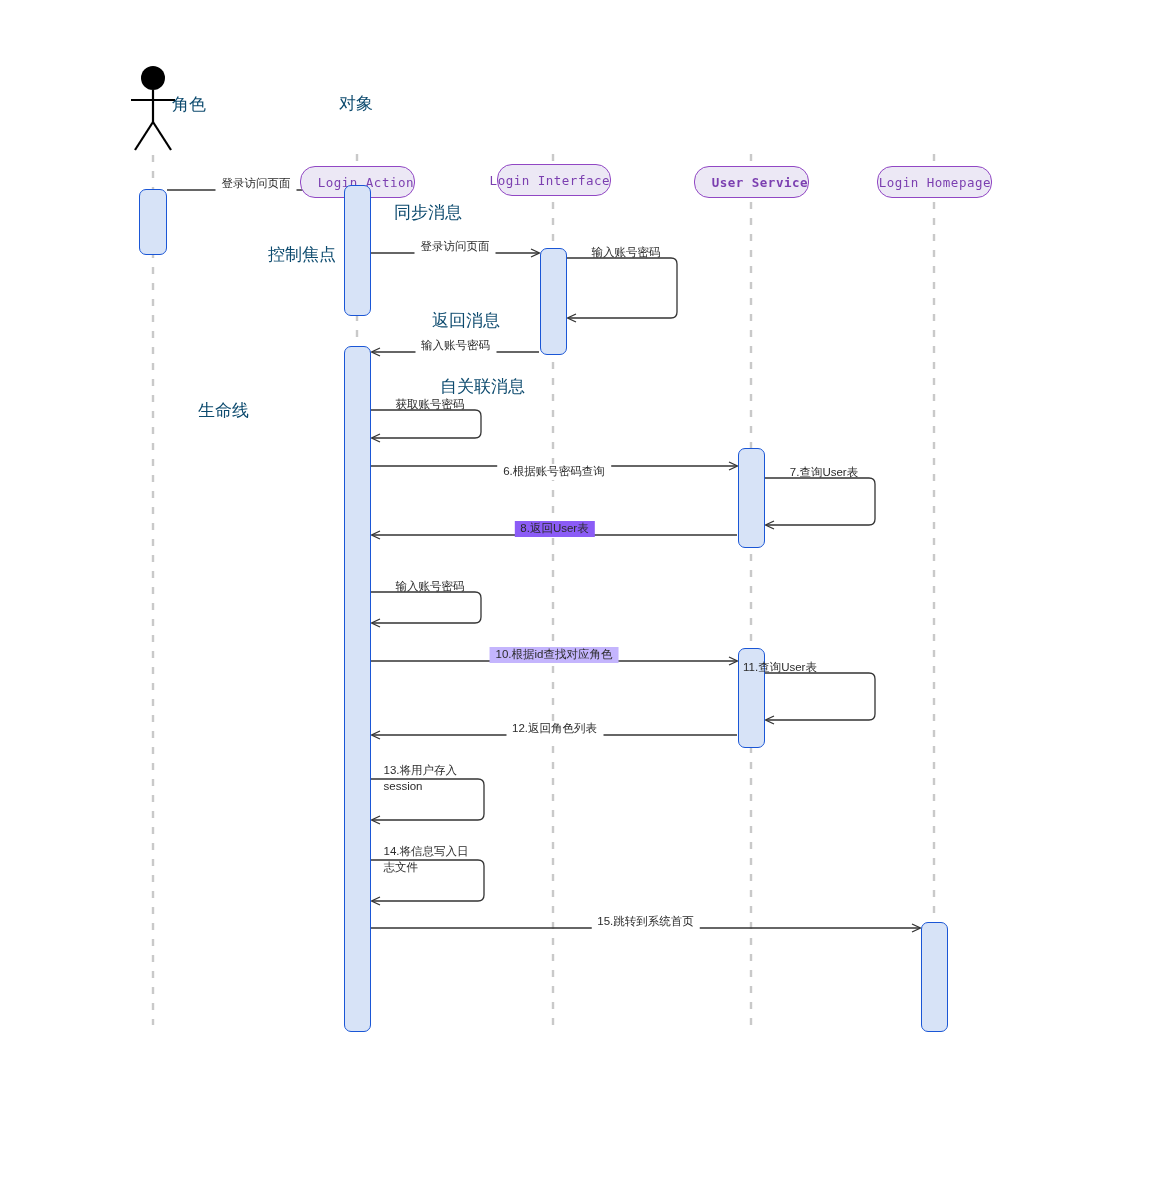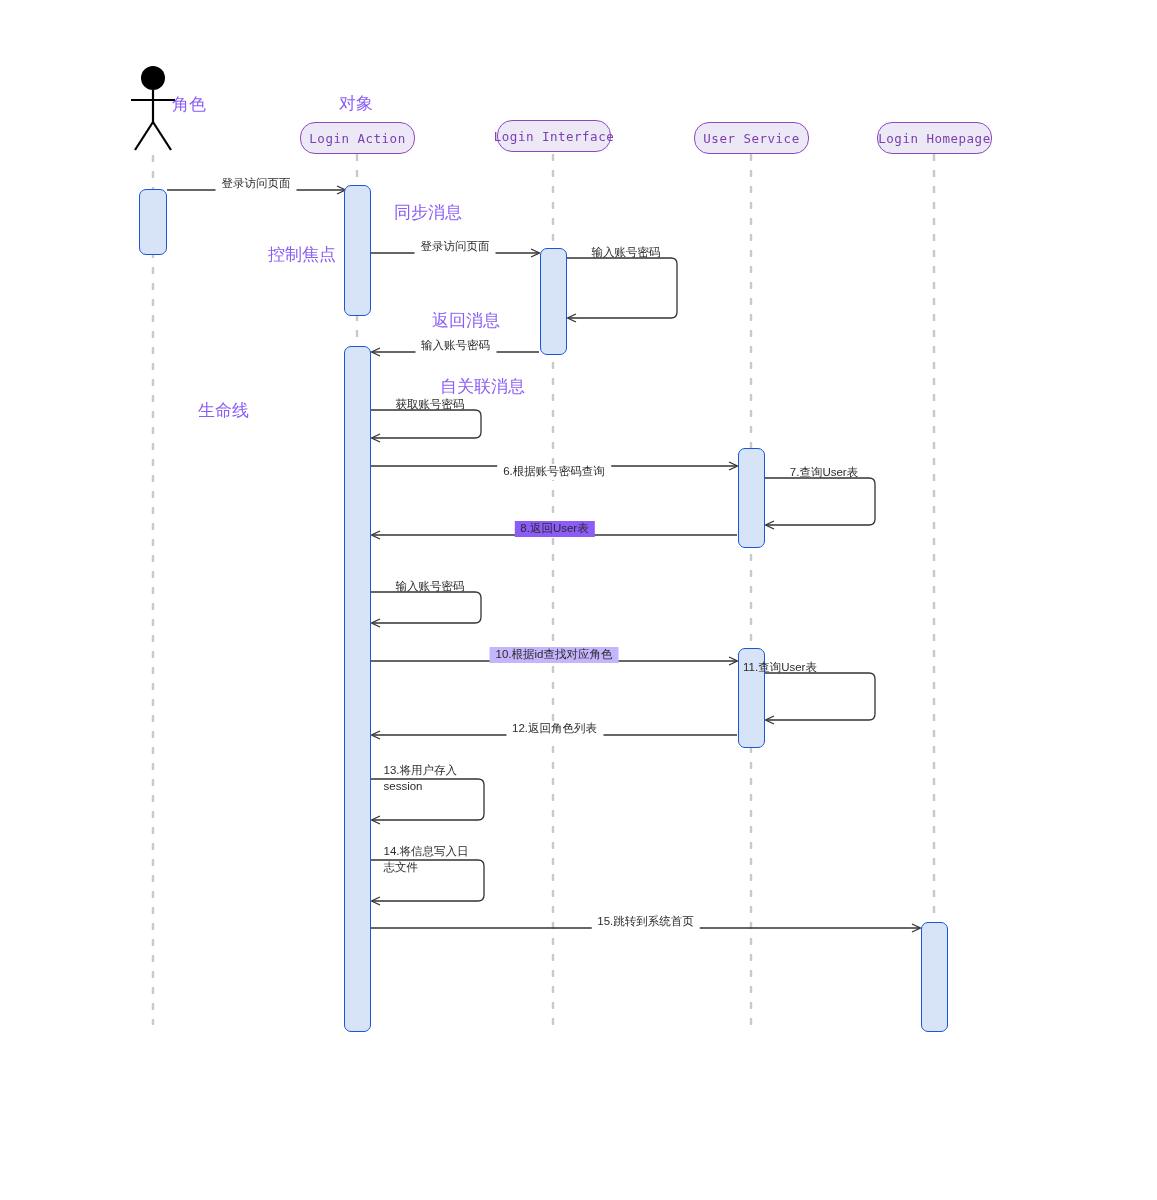--- a/index.html
+++ b/index.html
@@ -11,32 +11,33 @@
   svg{position:absolute;left:0;top:0;}
 
   
   .participant{
     position:absolute;
     box-sizing:border-box;
     background:#ece8f5;
     border:1.6px solid #9147c4;
     border-radius:15px;
     height:32px;
-    display:flex;align-items:center;justify-content:center;
+    display:flex;align-items:center;justify-content:flex-end;
     font-family:"DejaVu Sans Mono","Liberation Mono",monospace;
     font-size:12.5px;
     letter-spacing:.5px;
     color:#7b3fb0;
     white-space:nowrap;
+    margin-top:44px;
   }
 
   
   .annot{
     position:absolute;
-    color:#8b5cf6;
+    color:#0c4a6e;
     font-size:17px;
     white-space:nowrap;
     line-height:1;
   }
 
   
   .msg-label{
     position:absolute;
     font-size:11.5px;
     color:#2b2b2b;
@@ -96,21 +97,21 @@
       </g>
   </svg>
 
   <div id="participants">
       <div class="participant" style="left: 300px; top: 122px; width: 115px;">
         <span>Login Action</span>
       </div>
       <div class="participant" style="left: 497px; top: 120px; width: 114px;">
         <span>Login Interface</span>
       </div>
-      <div class="participant" style="left: 694px; top: 122px; width: 115px;">
+      <div class="participant" style="left: 694px; top: 122px; width: 115px; font-weight: bold;">
         <span>User Service</span>
       </div>
       <div class="participant" style="left: 877px; top: 122px; width: 115px;">
         <span>Login Homepage</span>
       </div>
     </div>
   <div id="activations">
       <div style="position: absolute; box-sizing: border-box; border-radius: 7px; left: 139px; top: 189px; width: 28px; height: 66px; background: rgb(215, 227, 247); border: 1.8px solid rgb(26, 86, 214);"></div>
       <div style="position: absolute; box-sizing: border-box; border-radius: 7px; left: 344px; top: 185px; width: 27px; height: 131px; background: rgb(215, 227, 247); border: 1.8px solid rgb(26, 86, 214);"></div>
       <div style="position: absolute; box-sizing: border-box; border-radius: 7px; left: 540px; top: 248px; width: 27px; height: 107px; background: rgb(215, 227, 247); border: 1.8px solid rgb(26, 86, 214);"></div>

